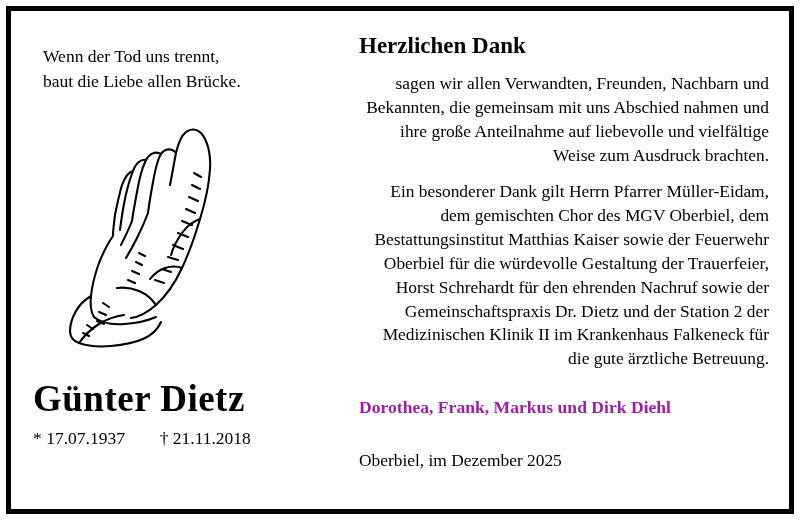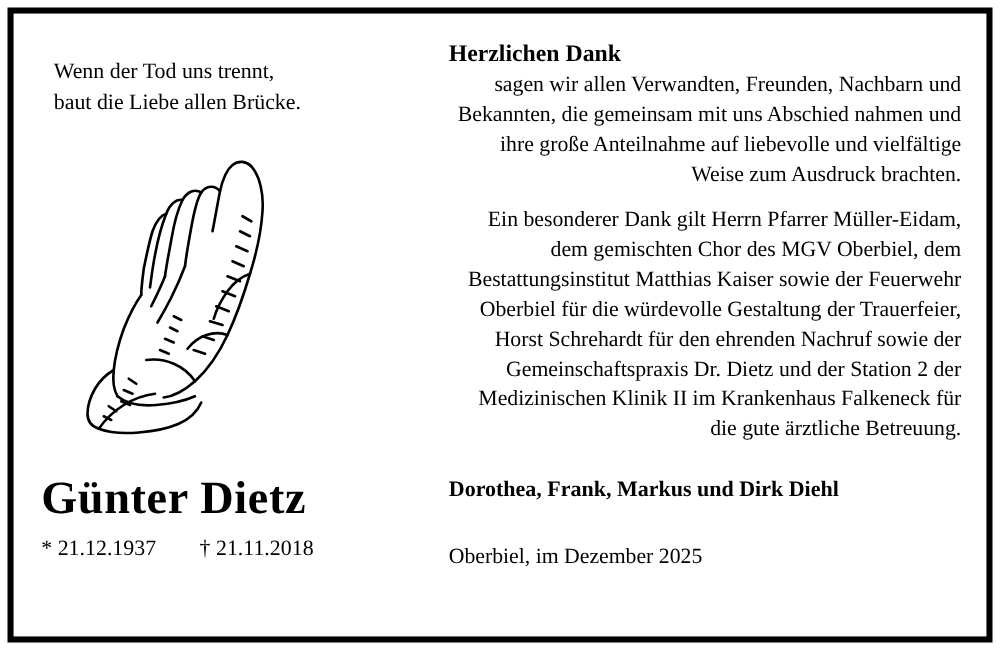--- a/index.html
+++ b/index.html
@@ -83,36 +83,36 @@
     display: inline-block;
     width: 26px;
   }
   .right-col {
     position: absolute;
     left: 348px;
     top: 22px;
     width: 410px;
   }
   .thanks-title {
-    font-size: 19px;
+    font-size: 23px;
     font-weight: bold;
     color: #000000;
-    margin: 0 0 1px 0;
+    margin: 0 0 13px 0;
   }
   .para {
     font-size: 17.4px;
     line-height: 1.37;
     color: #000000;
     margin: 0 0 13px 0;
     text-align: right;
   }
   .signature {
     font-size: 17.6px;
     font-weight: bold;
-    color: #000000;
+    color: #a21caf;
     margin: 26px 0 0 0;
   }
   .place-date {
     font-size: 17.4px;
     color: #000000;
     margin: 32px 0 0 0;
   }
 </style>
 </head>
 <body>
@@ -173,21 +173,21 @@
                    M36,222 L42,226 M32,230 L38,233"></path>
           <path d="M88,150 L94,153 M85,159 L91,162 M81,168 L88,171
                    M77,177 L84,180"></path>
         </g>
       </svg>
     </div>
 
     <div class="name-block">
       <div class="deceased-name">Günter Dietz</div>
       <div class="dates">
-        <span>* 21.12.1937</span>
+        <span>* 17.07.1937</span>
         <span class="sep"></span>
         <span>† 21.11.2018</span>
       </div>
     </div>
 
     <div class="right-col">
       <div class="thanks-title">Herzlichen Dank</div>
       <p class="para">sagen wir allen Verwandten, Freunden, Nachbarn und Bekannten, die gemeinsam mit uns Abschied nahmen und ihre große Anteilnahme auf liebevolle und vielfältige Weise zum Ausdruck brachten.</p>
       <p class="para">Ein besonderer Dank gilt Herrn Pfarrer Müller-Eidam, dem gemischten Chor des MGV Oberbiel, dem Bestattungsinstitut Matthias Kaiser sowie der Feuerwehr Oberbiel für die würdevolle Gestaltung der Trauerfeier, Horst Schrehardt für den ehrenden Nachruf sowie der Gemeinschaftspraxis Dr. Dietz und der Station 2 der Medizinischen Klinik II im Krankenhaus Falkeneck für die gute ärztliche Betreuung.</p>
       <div class="signature">Dorothea, Frank, Markus und Dirk Diehl</div>

